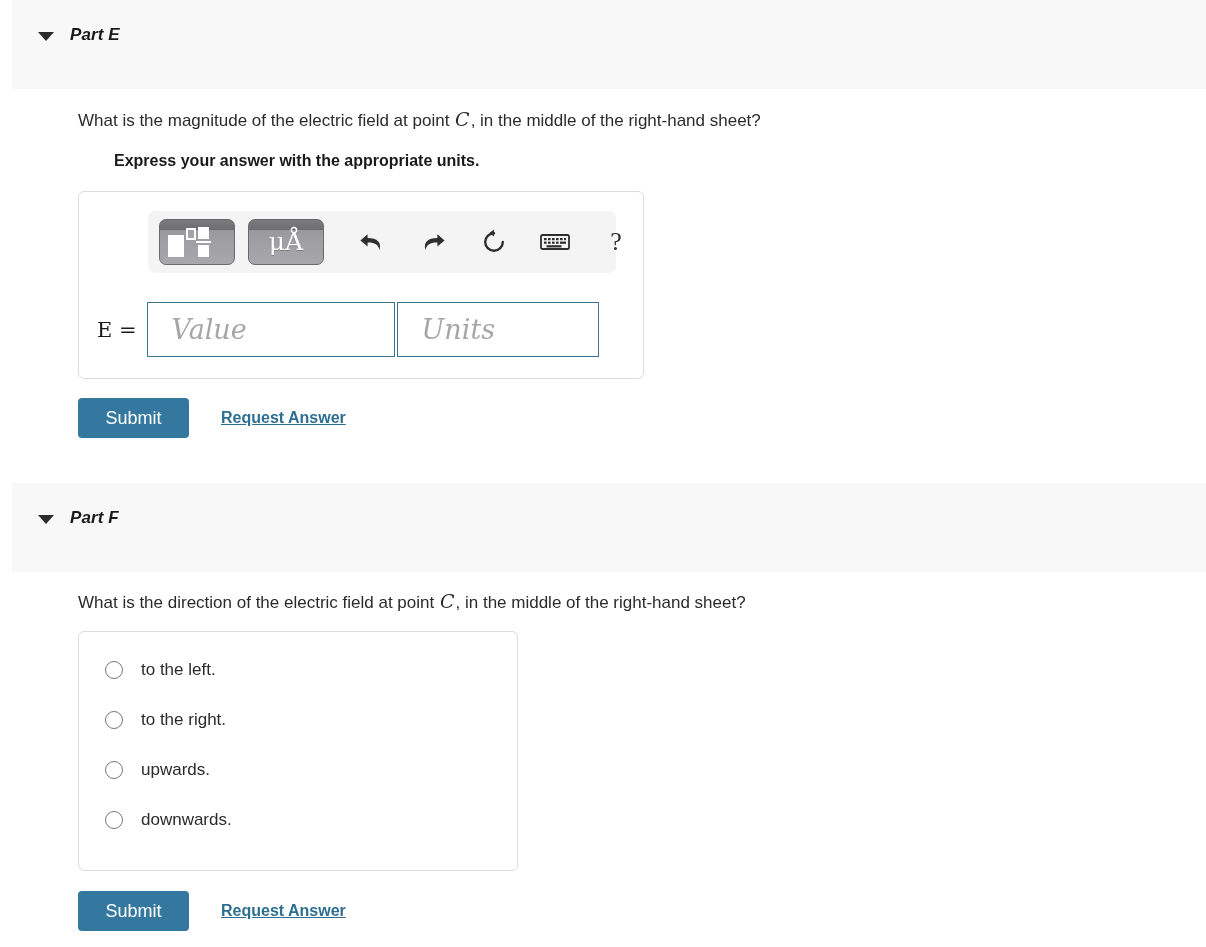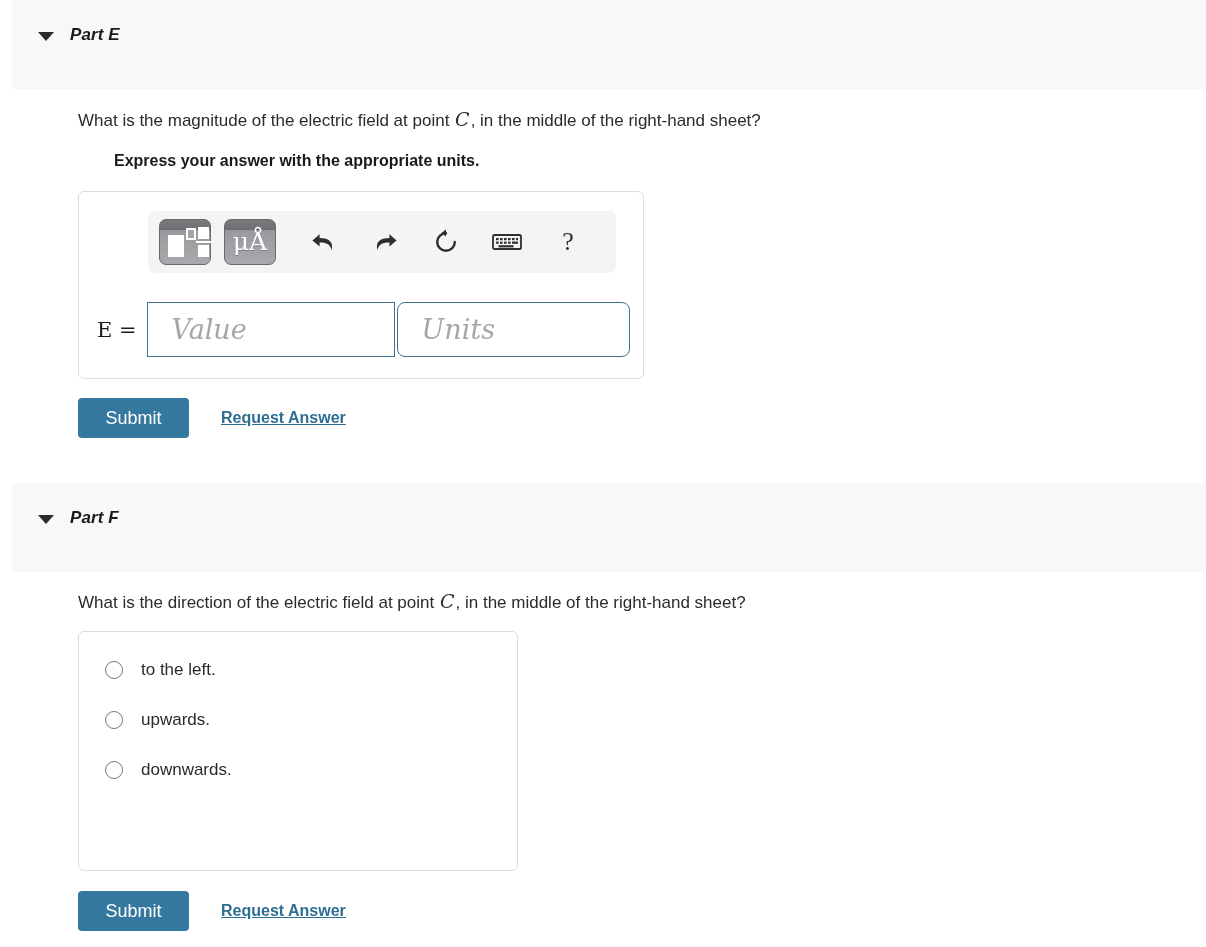--- a/index.html
+++ b/index.html
@@ -98,21 +98,21 @@
     top: 19px;
     width: 468px;
     height: 62px;
     background: #f4f4f4;
     border-radius: 7px;
     display: flex;
     align-items: center;
   }
 
   .mq-btn {
-    width: 52px;
+    width: 76px;
     height: 46px;
     border-radius: 7px;
     background: linear-gradient(to bottom, #7b7b7e 0%, #6e6e72 22%, #9a9a9e 24%, #a9a9ad 100%);
     border: 1px solid #6a6a6d;
     position: relative;
     margin-left: 11px;
     cursor: pointer;
     flex: 0 0 auto;
   }
   .mq-btn.second { margin-left: 13px; }
@@ -201,21 +201,21 @@
     display: flex;
     align-items: center;
     padding-left: 24px;
     font-family: "DejaVu Serif", serif;
     font-style: italic;
     font-size: 27px;
     color: #a6a6a6;
     cursor: text;
   }
   .field.value { width: 248px; }
-  .field.units { width: 233px; margin-left: 2px; border-radius: 8px; }
+  .field.units { width: 202px; margin-left: 2px; }
 
   
   .submit-row {
     position: absolute;
     display: flex;
     align-items: center;
   }
   .btn-submit {
     background: #34789f;
     color: #ffffff;
@@ -362,20 +362,24 @@
 
 <div class="q-text" style="left:78px; top:589px;"><span>What is the direction of the electric field at point </span><span class="mathvar">C</span><span>, in the middle of the right-hand sheet?</span></div>
 
 <div class="radio-box">
   <div class="radio-row">
     <span class="radio-dot"></span>
     <span class="radio-label">to the left.</span>
   </div>
   <div class="radio-row">
     <span class="radio-dot"></span>
+    <span class="radio-label">to the right.</span>
+  </div>
+  <div class="radio-row">
+    <span class="radio-dot"></span>
     <span class="radio-label">upwards.</span>
   </div>
   <div class="radio-row">
     <span class="radio-dot"></span>
     <span class="radio-label">downwards.</span>
   </div>
 </div>
 
 <div class="submit-row" style="left:78px; top:891px;">
   <button class="btn-submit">Submit</button>

